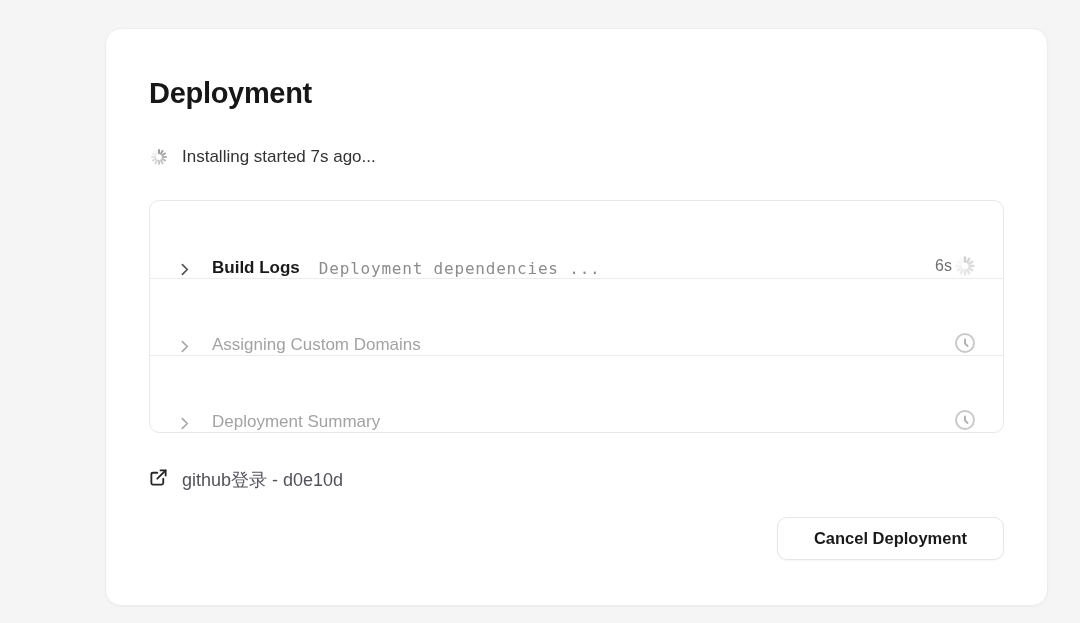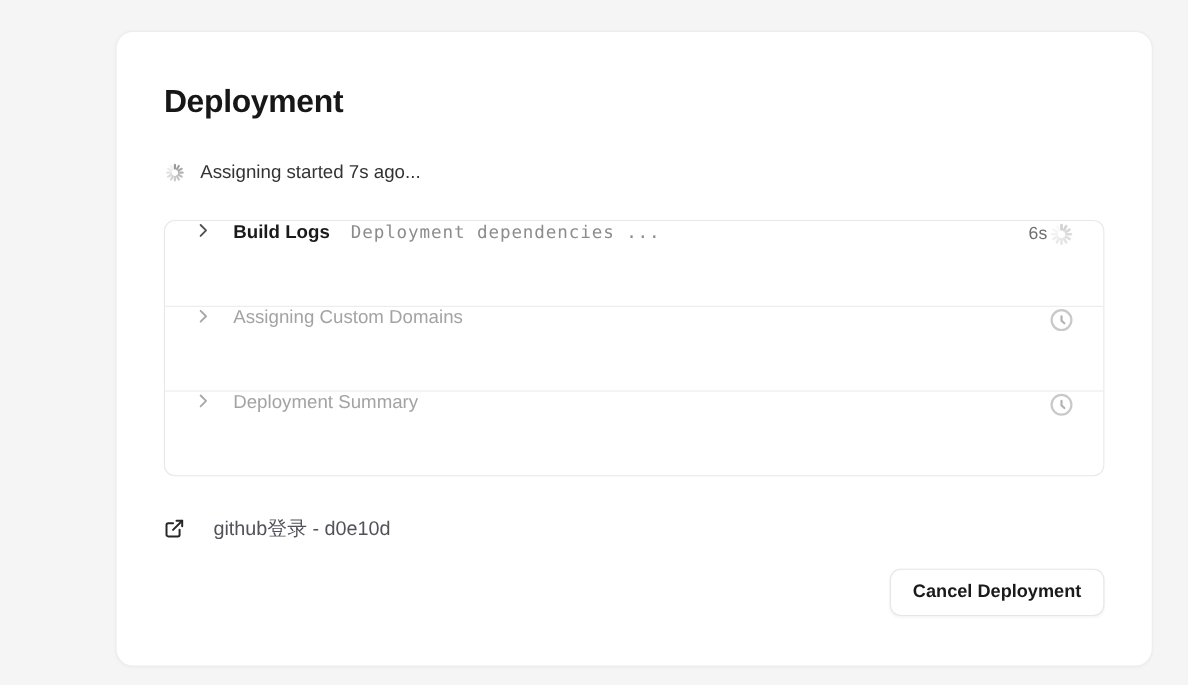--- a/index.html
+++ b/index.html
@@ -41,21 +41,21 @@
   .spinner-20 { width: 20px; height: 20px; }
   .spinner-24 { width: 24px; height: 24px; }
   .steps {
     margin-top: 33px;
     border: 1px solid #e8e8e8;
     border-radius: 10px;
     background: #ffffff;
   }
   .step {
     display: flex;
-    align-items: flex-start;
+    align-items: flex-end;
     height: 77px;
     padding: 0 26px;
     cursor: pointer;
   }
   .step + .step { border-top: 1px solid #ececec; }
   .chev { width: 17px; height: 17px; margin-right: 19px; display: inline-flex; flex: none; }
   .step-label { font-size: 17px; font-weight: 700; color: #1a1a1a; white-space: nowrap; }
   .step.pending .step-label { color: #a3a3a3; font-weight: 500; }
   .step-detail {
     margin-left: 19px;
@@ -64,34 +64,34 @@
     letter-spacing: 0.8px;
     color: #8c8c8c;
     white-space: nowrap;
   }
   .step-right { margin-left: auto; display: flex; align-items: center; gap: 1px; }
   .duration { font-size: 16px; color: #6f6f6f; }
   .clock { width: 24px; height: 24px; display: inline-flex; }
   .preview-row {
     margin-top: 35px;
     display: flex;
-    align-items: center;
-    gap: 26px;
+    align-items: flex-start;
+    gap: 14px;
     font-size: 18px;
     color: #52525b;
     cursor: pointer;
     width: fit-content;
   }
   .preview-icon { width: 19px; height: 19px; display: inline-flex; }
   .footer { margin-top: 25px; display: flex; justify-content: flex-end; }
   .cancel-btn {
     background: #ffffff;
     border: 1px solid #e6e6e6;
     border-radius: 10px;
-    padding: 11px 20px;
+    padding: 11px 36px;
     font-size: 16.5px;
     font-weight: 700;
     color: #1a1a1a;
     font-family: inherit;
     box-shadow: 0 1px 2px rgba(0,0,0,0.04);
     cursor: pointer;
   }
 </style>
 </head>
 <body>
@@ -110,21 +110,21 @@
           <line x1="12" y1="3.5" x2="12" y2="7.5" transform="rotate(120 12 12)" opacity="0.68"></line>
           <line x1="12" y1="3.5" x2="12" y2="7.5" transform="rotate(150 12 12)" opacity="0.60"></line>
           <line x1="12" y1="3.5" x2="12" y2="7.5" transform="rotate(180 12 12)" opacity="0.52"></line>
           <line x1="12" y1="3.5" x2="12" y2="7.5" transform="rotate(210 12 12)" opacity="0.44"></line>
           <line x1="12" y1="3.5" x2="12" y2="7.5" transform="rotate(240 12 12)" opacity="0.36"></line>
           <line x1="12" y1="3.5" x2="12" y2="7.5" transform="rotate(270 12 12)" opacity="0.28"></line>
           <line x1="12" y1="3.5" x2="12" y2="7.5" transform="rotate(300 12 12)" opacity="0.20"></line>
           <line x1="12" y1="3.5" x2="12" y2="7.5" transform="rotate(330 12 12)" opacity="0.12"></line>
         </svg>
       </span>
-    <span>Assigning started 7s ago...</span>
+    <span>Installing started 7s ago...</span>
   </div>
 
   <div class="steps">
 
     <div class="step running">
       <span class="chev">
         <svg viewBox="0 0 24 24" width="100%" height="100%" fill="none" stroke="#525252" stroke-width="2.4" stroke-linecap="round" stroke-linejoin="round">
             <polyline points="9 5 16 12 9 19"></polyline>
           </svg>
       </span>

